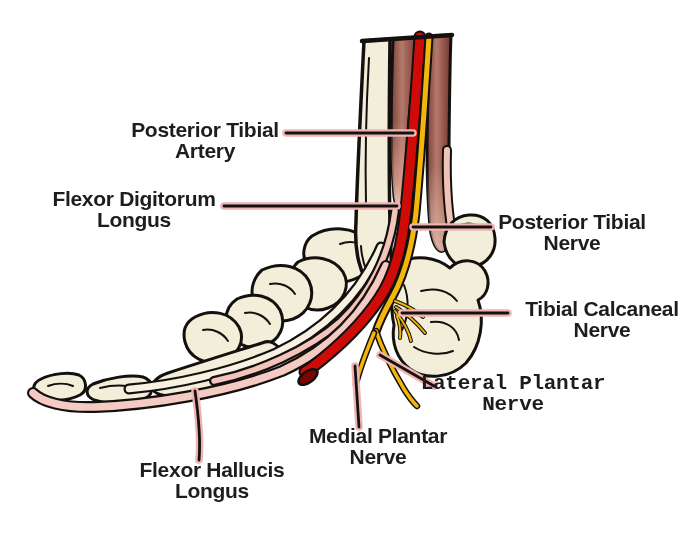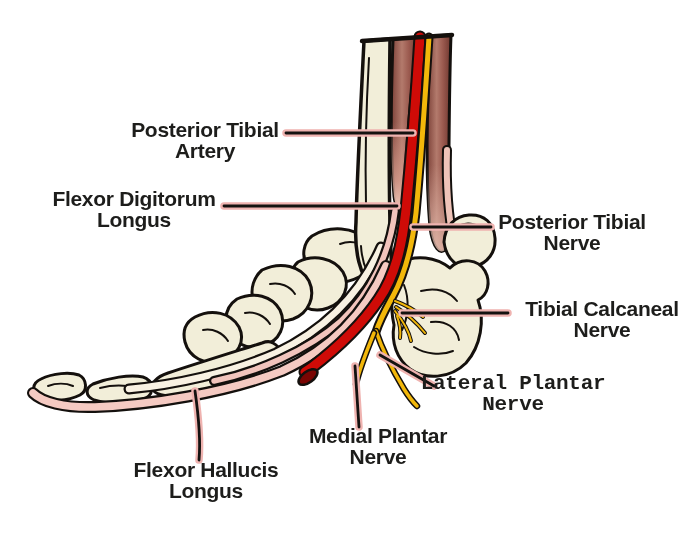--- a/index.html
+++ b/index.html
@@ -176,18 +176,18 @@
     <span>Nerve</span>
   </div>
   <div class="label" style="left:513px;top:373px;font-family:Liberation Mono, monospace;">
     <span>Lateral Plantar</span>
     <span>Nerve</span>
   </div>
   <div class="label" style="left:362px;top:425px;margin-left:16px;">
     <span>Medial Plantar</span>
     <span>Nerve</span>
   </div>
-  <div class="label" style="left:206px;top:459px;">
+  <div class="label" style="left:212px;top:459px;">
     <span>Flexor Hallucis</span>
     <span>Longus</span>
   </div>
 
 </div>
 
 </body></html>

